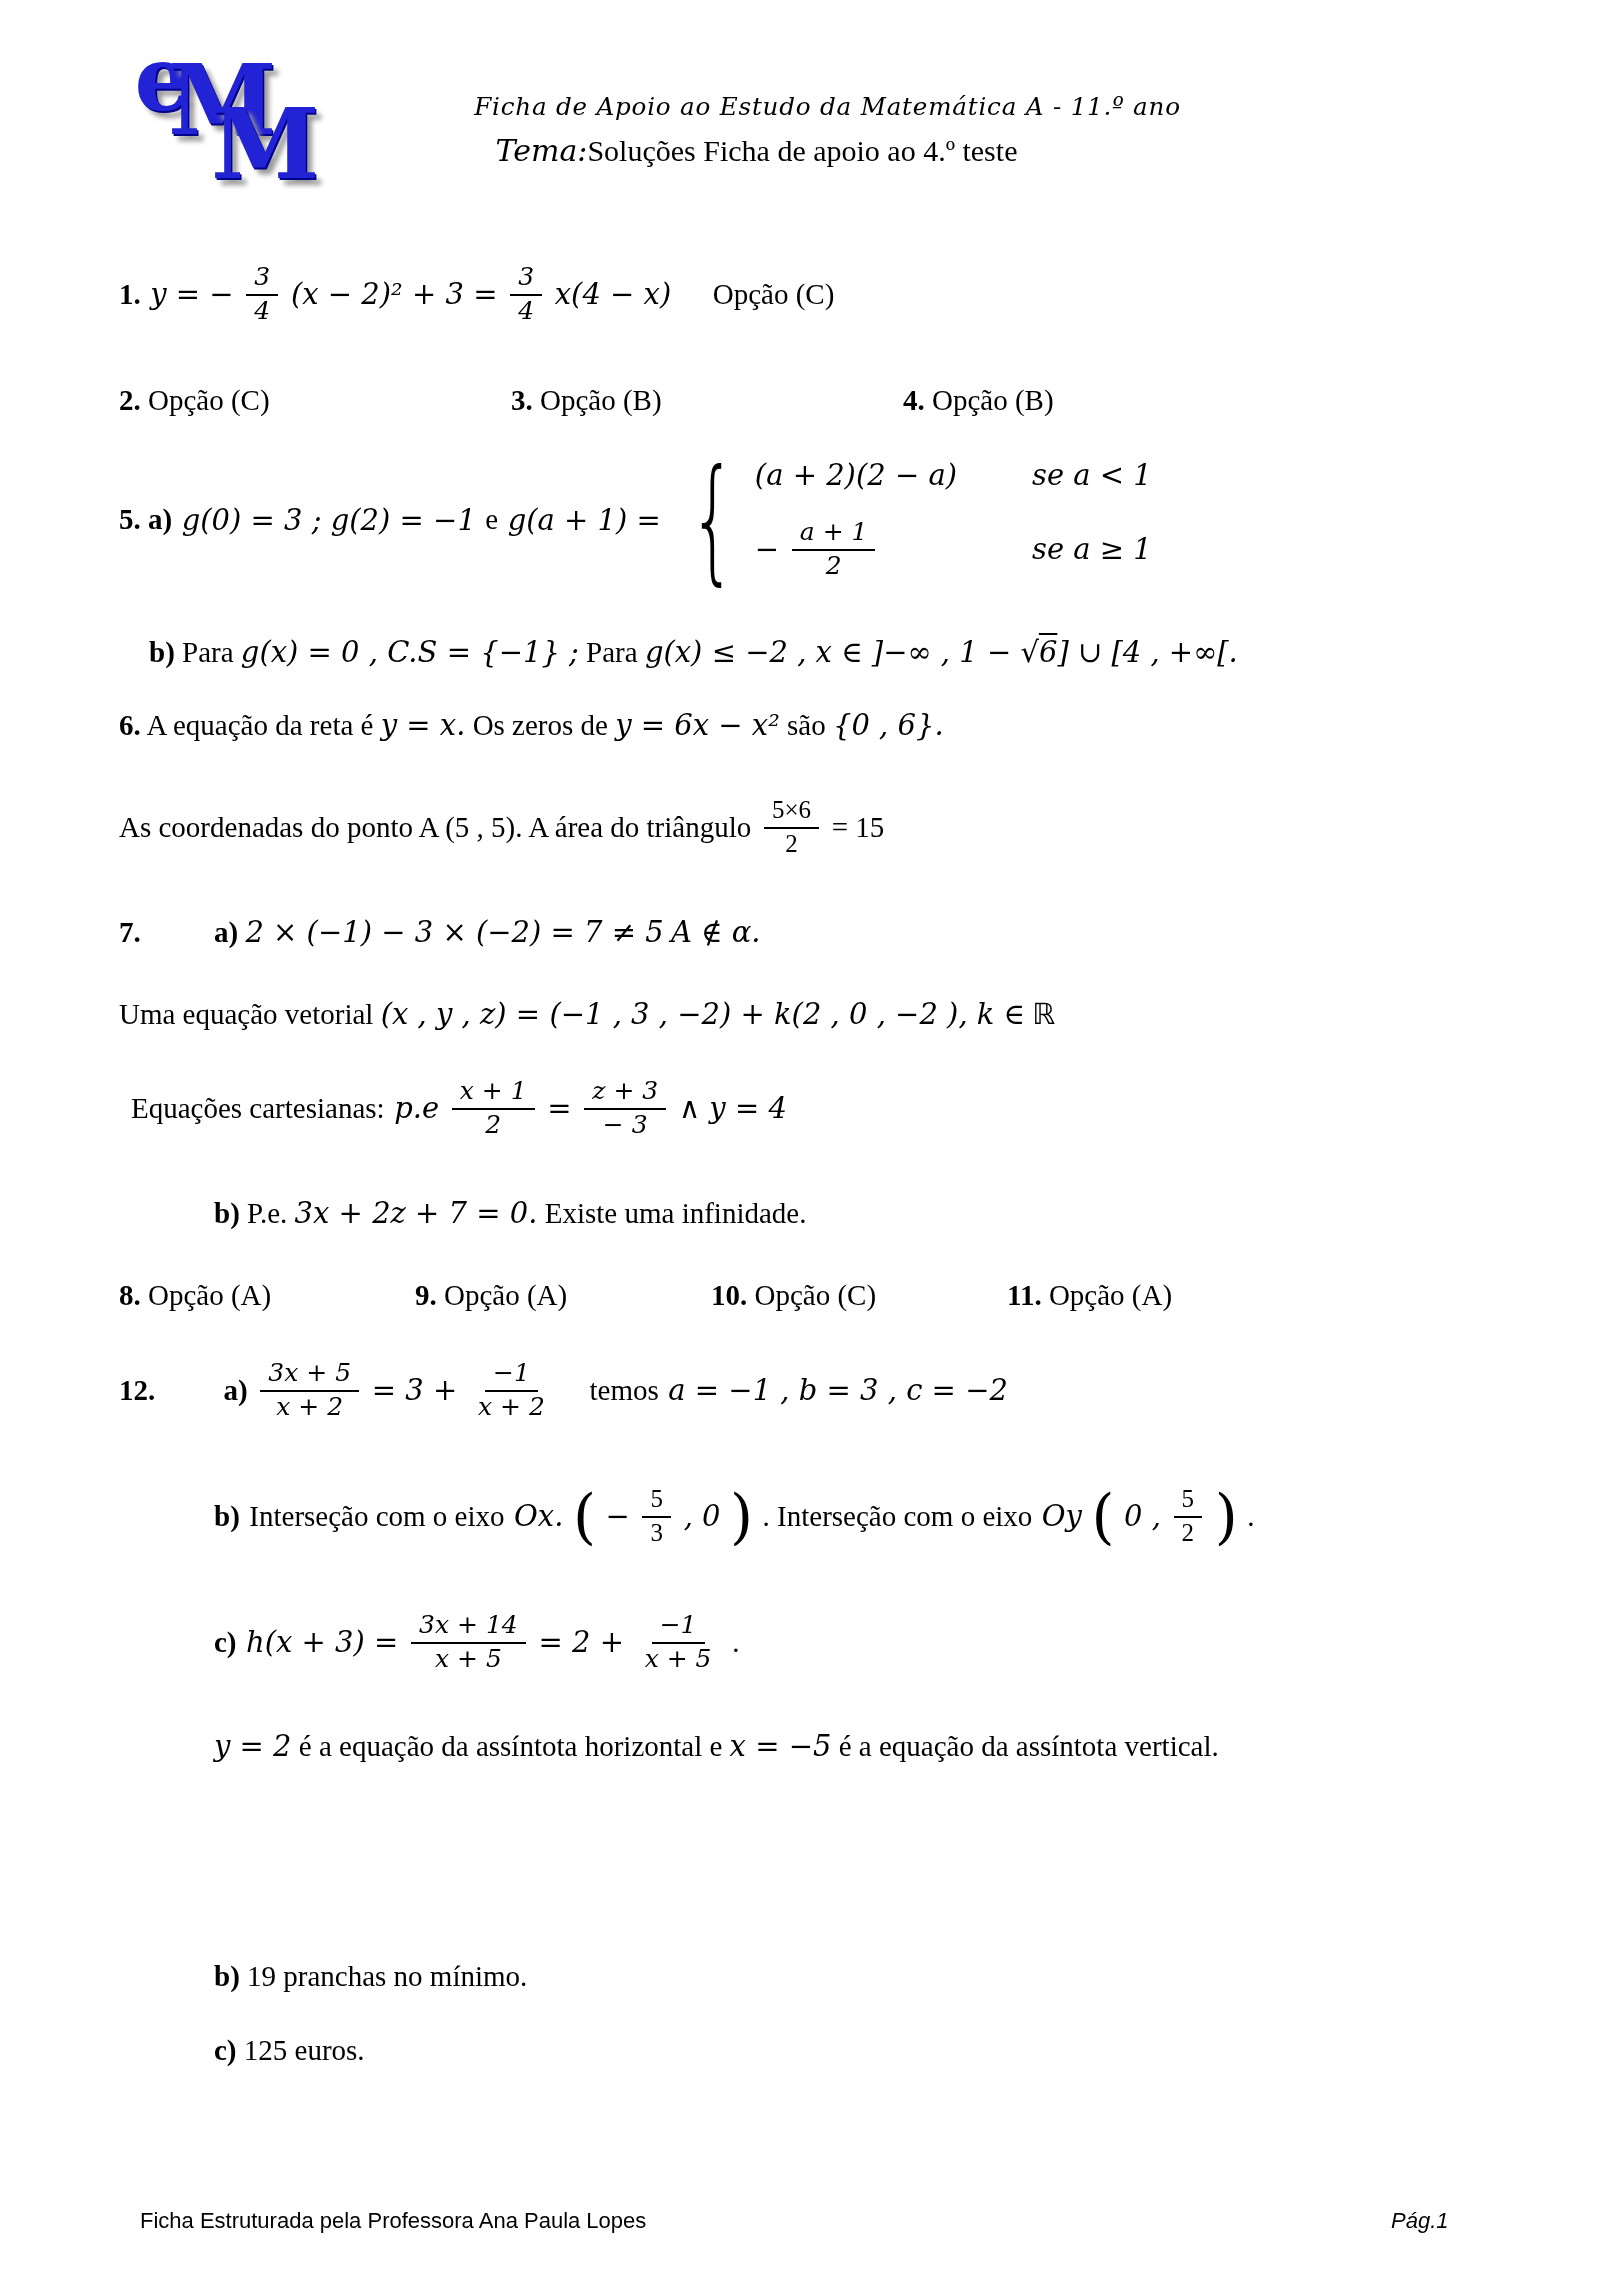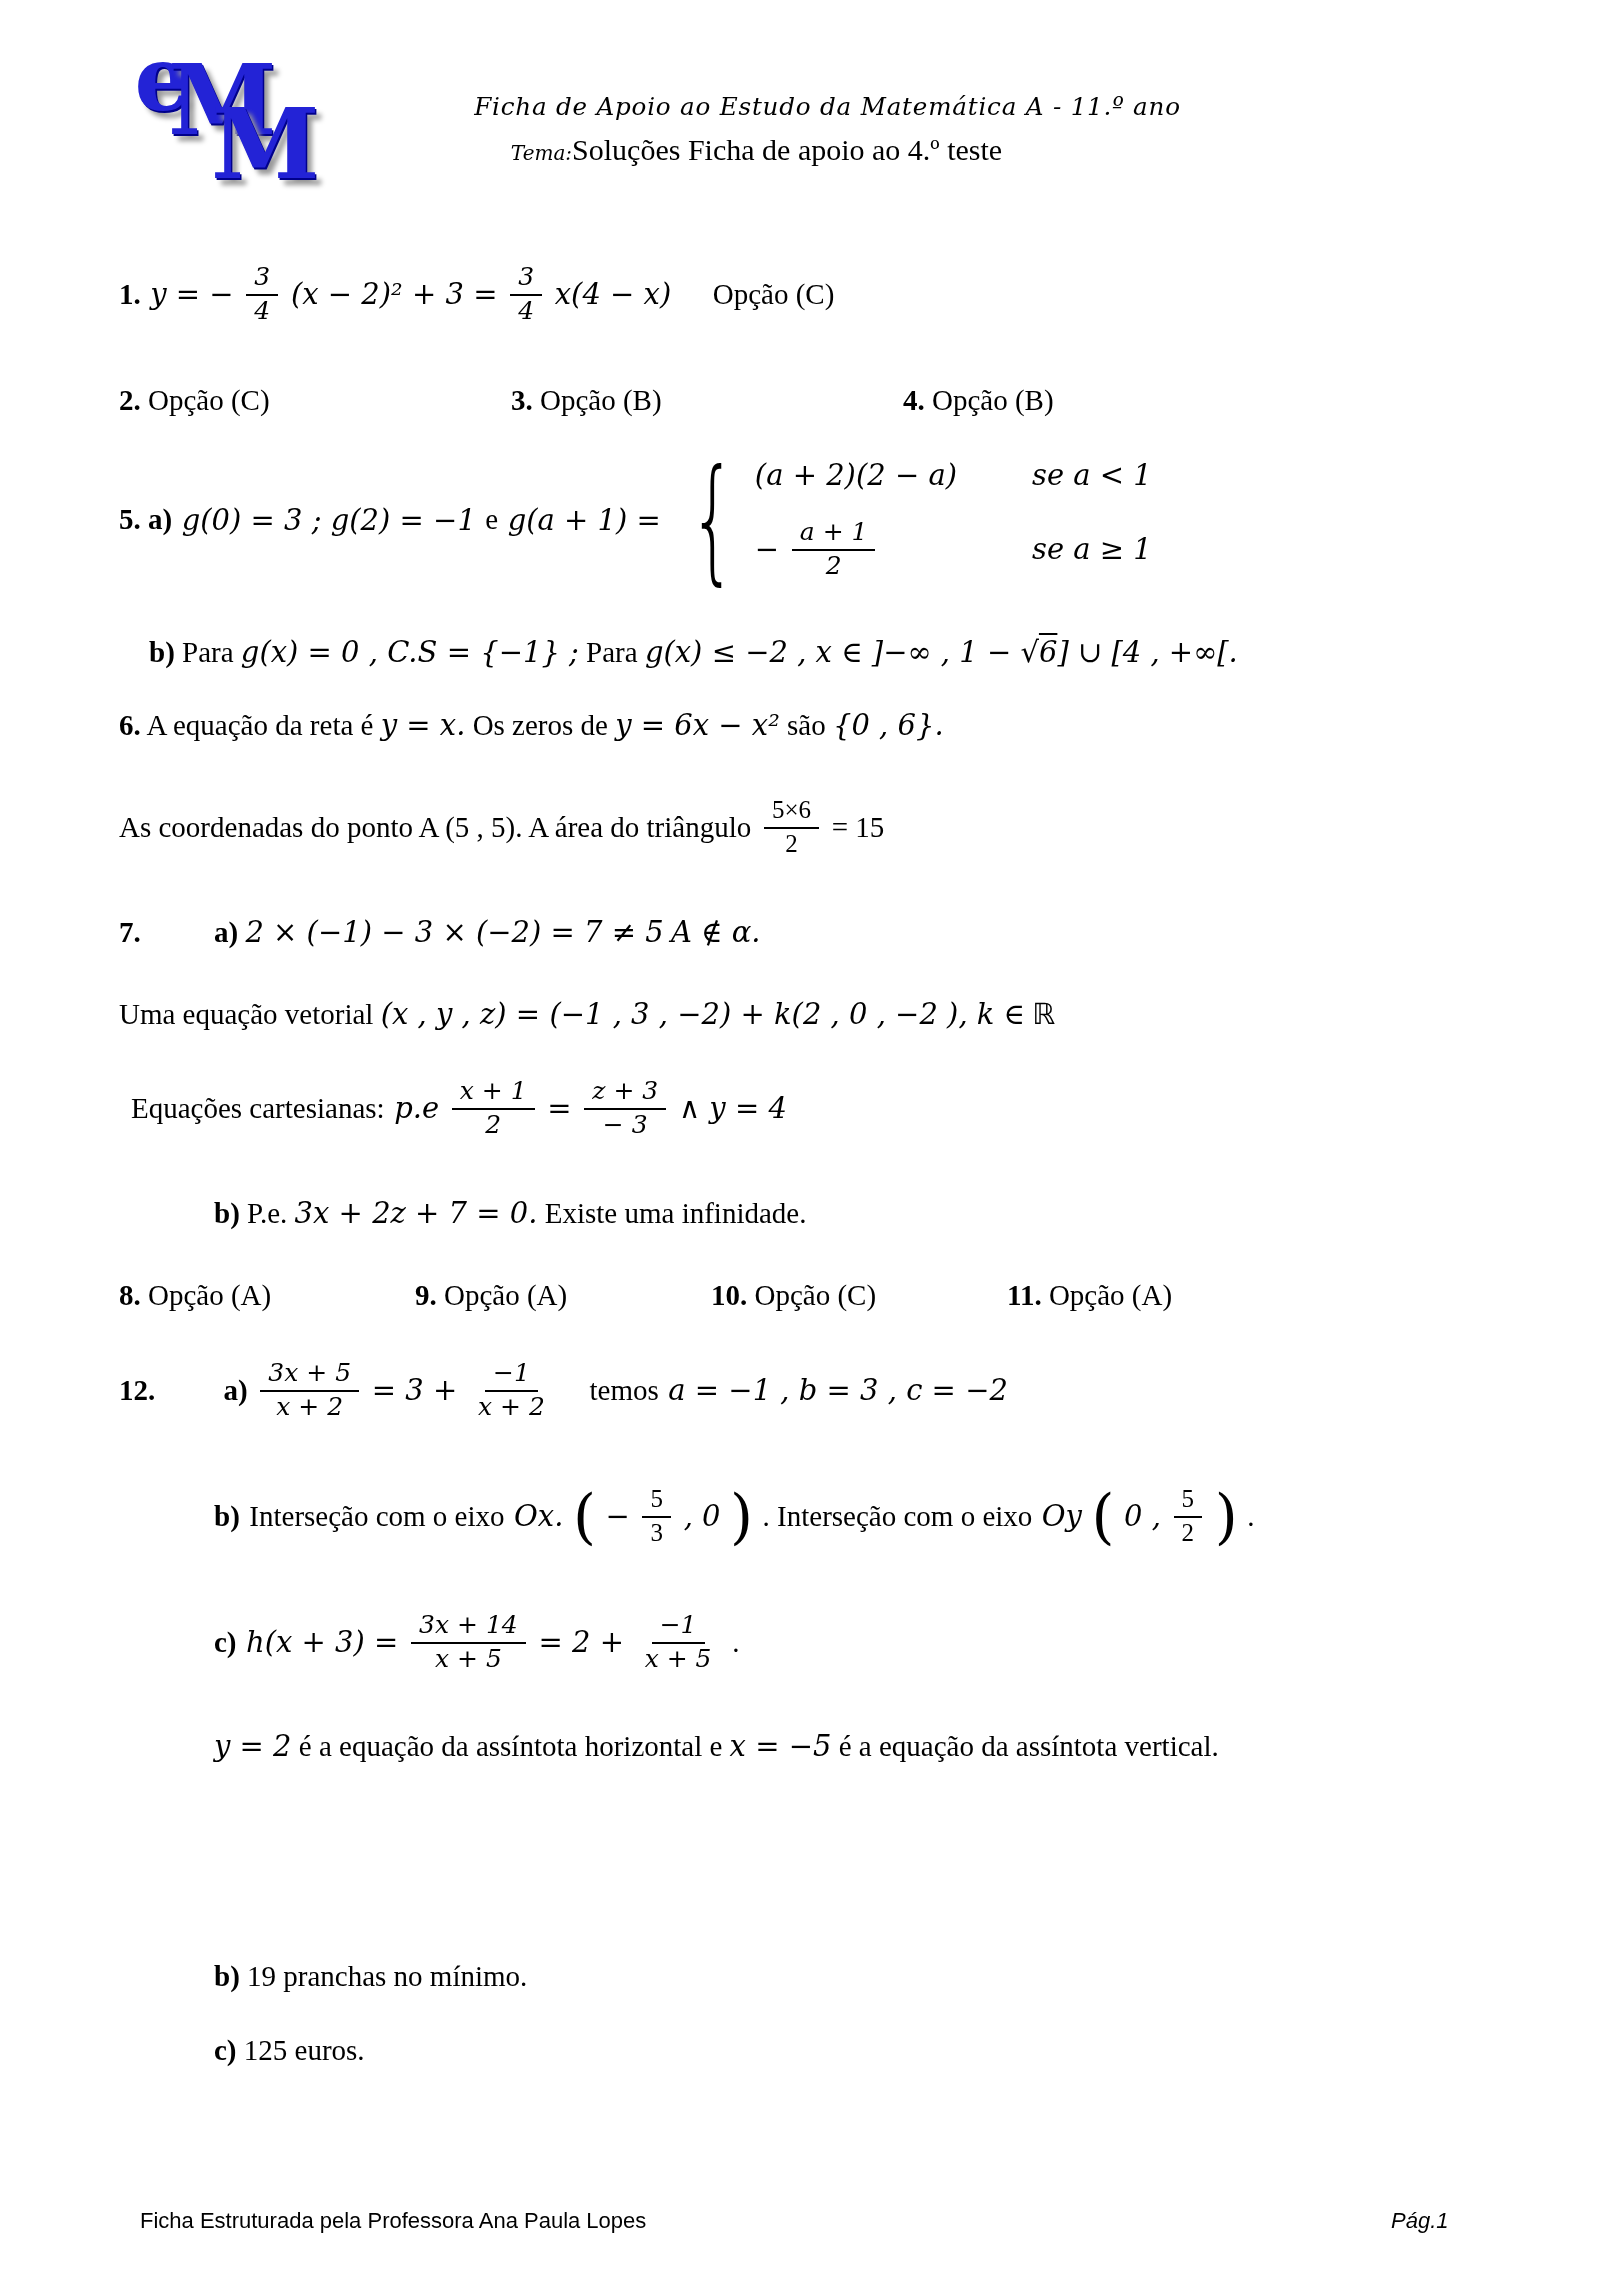--- a/index.html
+++ b/index.html
@@ -16,21 +16,21 @@
   .logo span { position:absolute; text-shadow:1.6px 1.6px 0 #00008b, 6.3px 7.1px 4.8px #9a9a9a; }
   .l-e  { left:1.6px;  top:-14.3px; font-size:89px; }
   .l-m1 { left:35px; top:1.6px;  font-size:98px; }
   .l-m2 { left:78px; top:46px; font-size:98px; }
 
   .htitle { position:absolute; top:92px; left:0; width:100%; text-align:center;
             transform:translateX(16px);
             font-family:"DejaVu Serif", serif; font-style:italic; font-size:24.6px; letter-spacing:0.8px; }
   .htema  { position:absolute; top:133px; left:0; width:100%; text-align:center;
             transform:translateX(-55px); font-size:30px; }
-  .htema .tlabel { font-family:"DejaVu Serif", serif; font-style:italic; font-size:20px; }
+  .htema .tlabel { font-family:"DejaVu Serif", serif; font-style:italic; font-size:30px; }
 
   
   .fline { position:absolute; display:flex; align-items:center; gap:9.5px;
            white-space:nowrap; font-size:29px; }
   .bline { position:absolute; white-space:nowrap; font-size:29px; line-height:1.3; }
   .para  { position:absolute; font-size:29px; line-height:74px; }
 
   b, .bold { font-weight:bold; }
   .qnum { display:inline-block; min-width:95px; font-weight:bold; }
   .math { font-family:"DejaVu Serif", serif; font-style:italic; }

